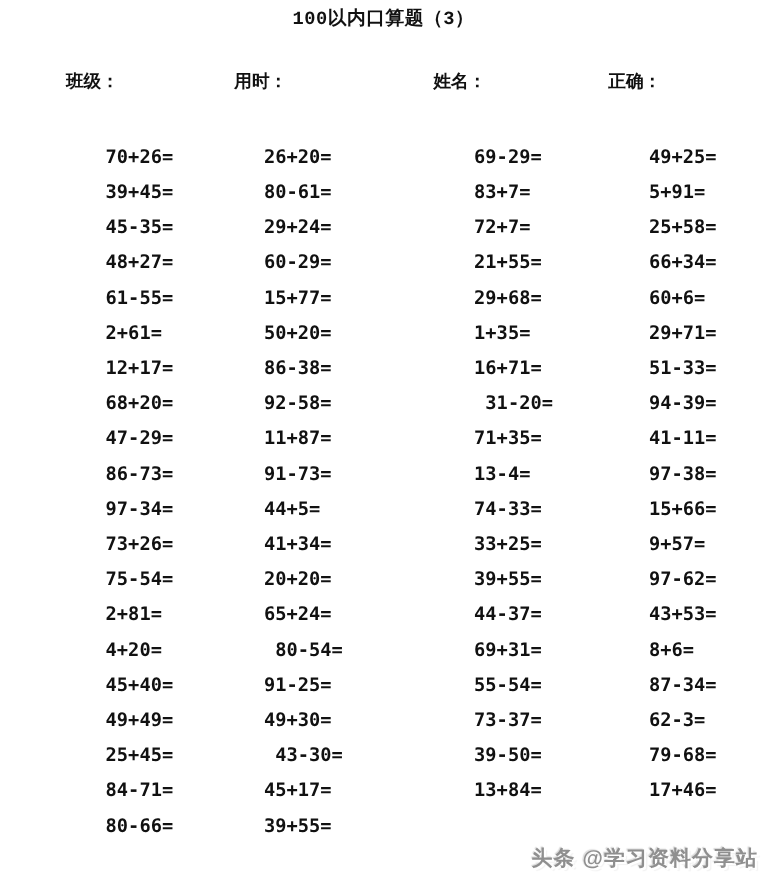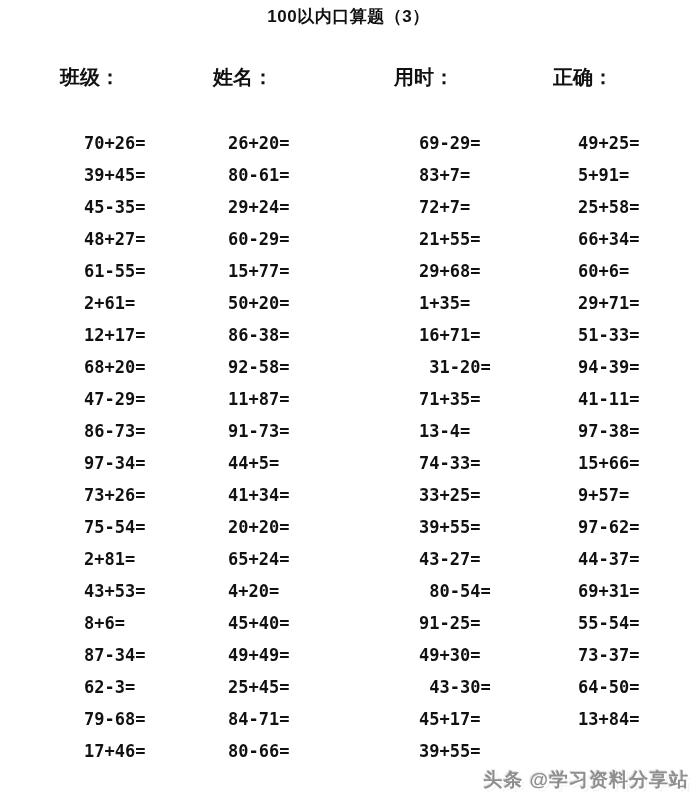--- a/index.html
+++ b/index.html
@@ -18,42 +18,42 @@
   .title {
     position: absolute;
     top: 5px;
     left: 0;
     width: 100%;
     margin: 0;
     text-align: center;
     font-size: 17px;
     font-weight: bold;
     color: #111111;
-    font-family: Liberation Sans, sans-serif;
+    font-family: Liberation Mono, monospace;
     letter-spacing: 0.5px;
   }
   .header-row {
     position: absolute;
     top: 64px;
     left: 0;
     right: 0;
     display: grid;
     grid-template-columns: 153px 181px 159px auto;
     padding-left: 60px;
-    font-size: 20px;
+    font-size: 16px;
     font-weight: bold;
     color: #111111;
   }
   .header-field {
     white-space: pre;
   }
   .problems-grid {
     position: absolute;
     top: 134px;
-    left: 0;
+    left: 12px;
     right: 0;
     display: grid;
     grid-template-columns: 144px 191px 159px auto;
     grid-auto-rows: 32px;
     padding-left: 84px;
     align-items: start;
   }
   .cell {
     font-family: "DejaVu Sans Mono", "Liberation Mono", monospace;
     font-size: 17px;
@@ -77,22 +77,22 @@
 </style>
 </head>
 <body>
 
 <div class="page">
 
   <h1 class="title">100以内口算题（3）</h1>
 
   <div class="header-row">
     <span class="header-field">班级：</span>
+    <span class="header-field">用时：</span>
     <span class="header-field">姓名：</span>
-    <span class="header-field">用时：</span>
     <span class="header-field">正确：</span>
   </div>
 
   <div class="problems-grid">
       <span class="cell">70+26=</span>
       <span class="cell">26+20=</span>
       <span class="cell">69-29=</span>
       <span class="cell">49+25=</span>
       <span class="cell">39+45=</span>
       <span class="cell">80-61=</span>
@@ -137,38 +137,37 @@
       <span class="cell">73+26=</span>
       <span class="cell">41+34=</span>
       <span class="cell">33+25=</span>
       <span class="cell">9+57=</span>
       <span class="cell">75-54=</span>
       <span class="cell">20+20=</span>
       <span class="cell">39+55=</span>
       <span class="cell">97-62=</span>
       <span class="cell">2+81=</span>
       <span class="cell">65+24=</span>
-      <span class="cell">43-27=</span>
       <span class="cell">44-37=</span>
       <span class="cell">43+53=</span>
       <span class="cell">4+20=</span>
       <span class="cell"> 80-54=</span>
       <span class="cell">69+31=</span>
       <span class="cell">8+6=</span>
       <span class="cell">45+40=</span>
       <span class="cell">91-25=</span>
       <span class="cell">55-54=</span>
       <span class="cell">87-34=</span>
       <span class="cell">49+49=</span>
       <span class="cell">49+30=</span>
       <span class="cell">73-37=</span>
       <span class="cell">62-3=</span>
       <span class="cell">25+45=</span>
       <span class="cell"> 43-30=</span>
-      <span class="cell">64-50=</span>
+      <span class="cell">39-50=</span>
       <span class="cell">79-68=</span>
       <span class="cell">84-71=</span>
       <span class="cell">45+17=</span>
       <span class="cell">13+84=</span>
       <span class="cell">17+46=</span>
       <span class="cell">80-66=</span>
       <span class="cell">39+55=</span>
     </div>
 
   <div class="watermark">头条 @学习资料分享站</div>

